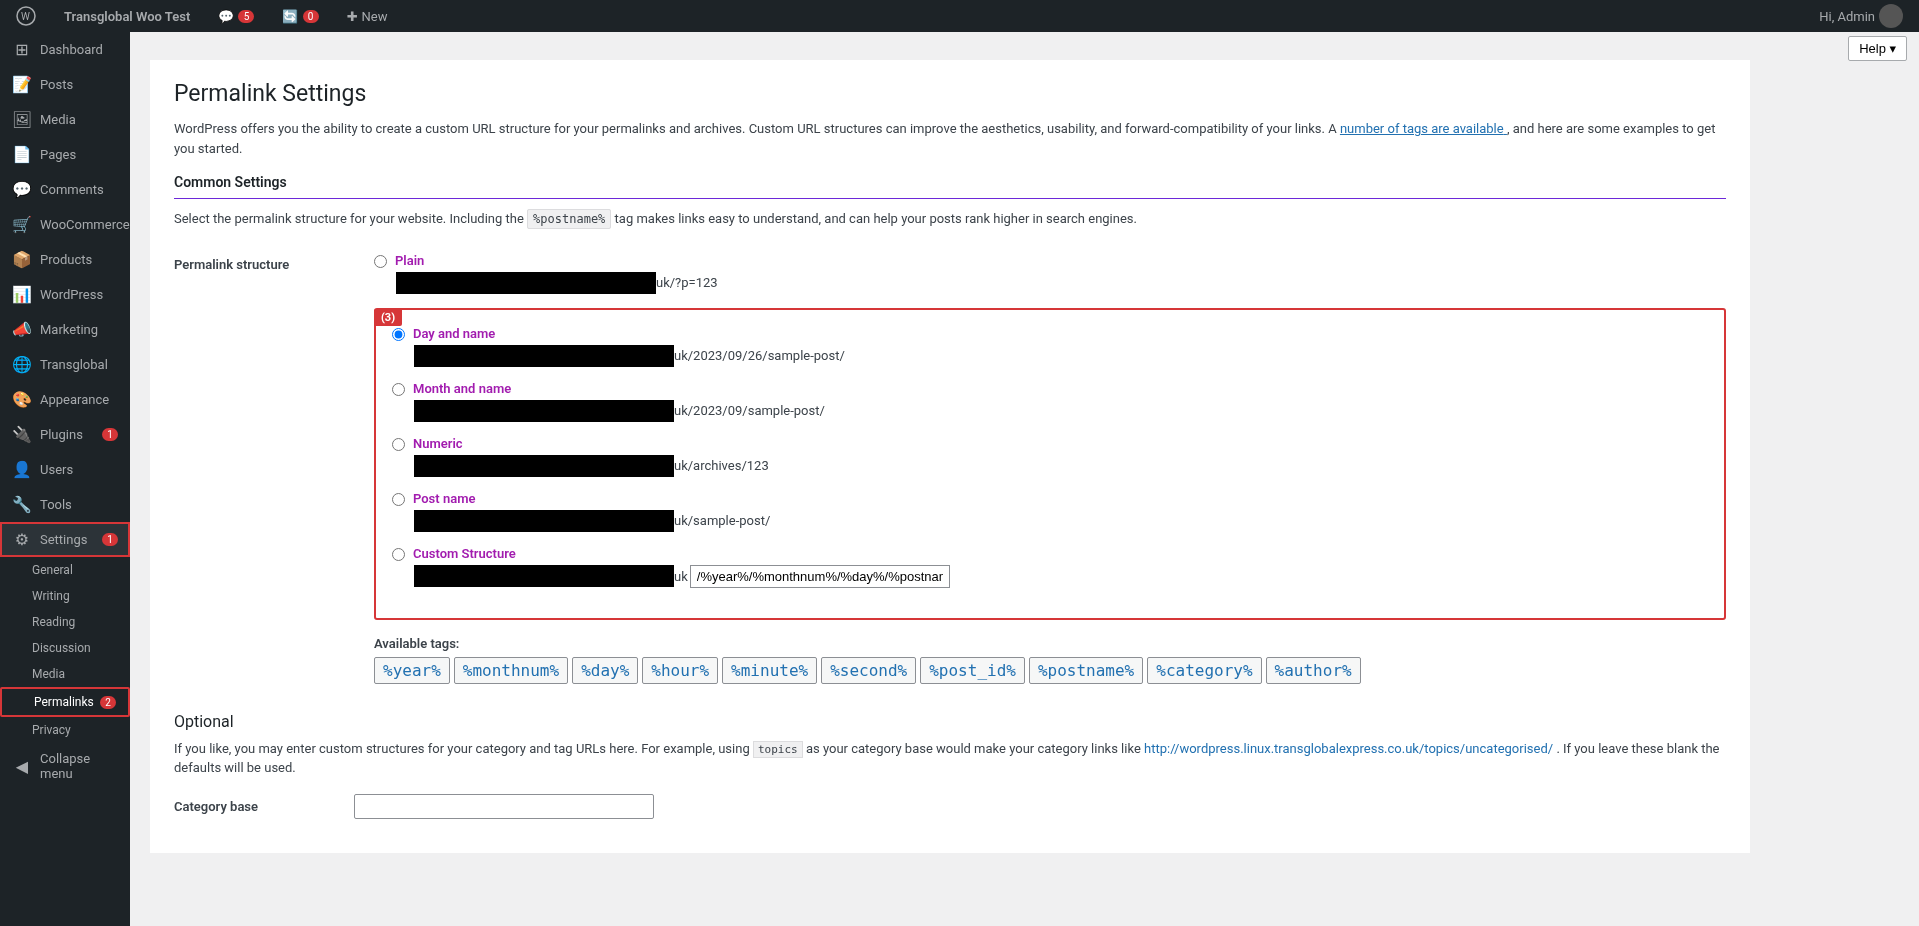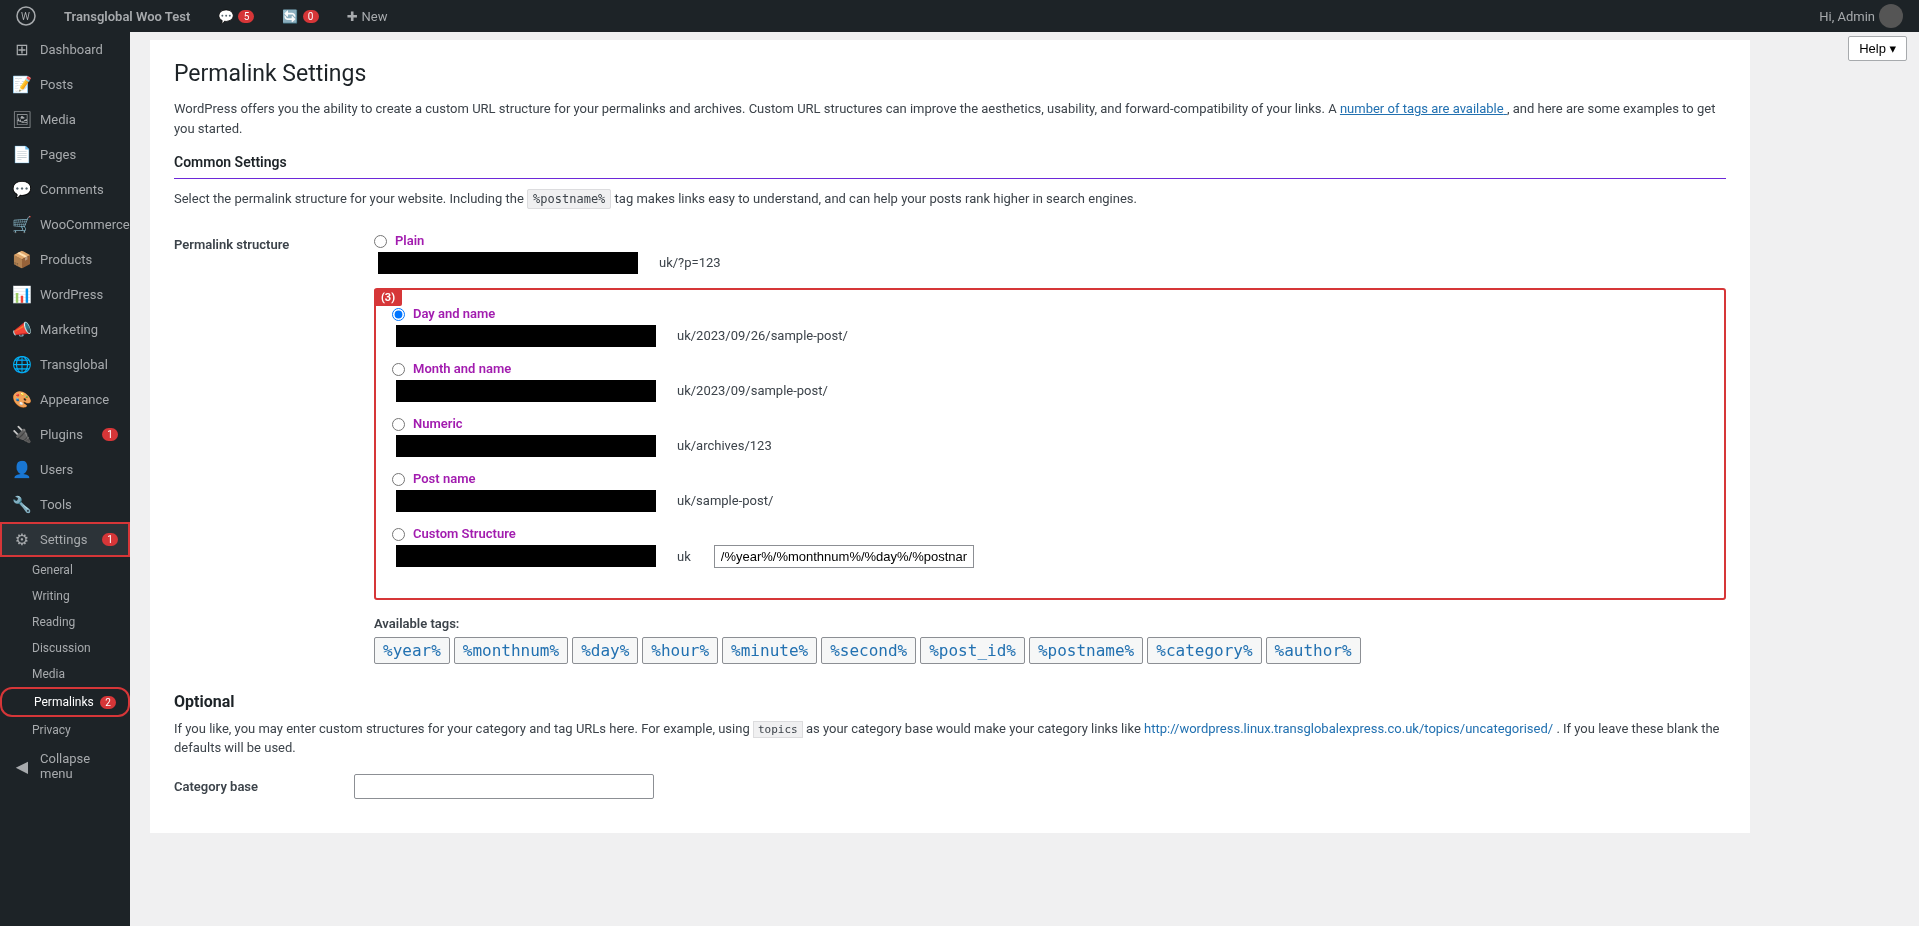--- a/index.html
+++ b/index.html
@@ -63,21 +63,21 @@
     .submenu-item.permalink-highlight {
       border: 2px solid #d63638;
       border-radius: 2px;
       color: #fff;
     }
 
     
     #wpbody {
       margin-left: 130px;
       flex: 1;
-      padding: 8px 20px 20px 20px;
+      padding: 28px 20px 20px 20px;
       background: #f0f0f1;
       min-height: calc(100vh - 32px);
     }
     .wrap {
       background: #fff;
       padding: 20px 24px;
       max-width: 1600px;
     }
 
     h1.page-title {
@@ -116,42 +116,42 @@
       font-weight: 700;
       padding: 2px 7px;
       border-radius: 2px 0 2px 0;
     }
 
     .radio-option { margin-bottom: 14px; }
     .radio-option label { display: flex; align-items: flex-start; gap: 8px; cursor: pointer; }
     .radio-option input[type="radio"] { margin-top: 2px; flex-shrink: 0; }
     .radio-label { font-weight: 600; color: #a21caf; font-size: 13px; }
 
-    .url-input-row { display: flex; align-items: center; margin-top: 4px; margin-left: 4px; gap: 21px; }
+    .url-input-row { display: flex; align-items: center; margin-top: 4px; margin-left: 22px; }
     .url-redacted { background: #000; height: 22px; width: 260px; display: inline-block; }
     .url-suffix { color: #3c434a; font-size: 13px; margin-left: 0; }
     .url-custom-input { border: 1px solid #8c8f94; padding: 3px 6px; font-size: 13px; width: 260px; margin-left: 2px; }
 
     
     .available-tags { margin-top: 16px; }
     .available-tags-label { font-weight: 600; margin-bottom: 6px; font-size: 13px; }
     .tags-list { display: flex; flex-wrap: wrap; gap: 4px; }
     .tag-btn {
       background: #f6f7f7;
       border: 1px solid #8c8f94;
       color: #2271b1;
       padding: 3px 8px;
       font-size: 16px;
       cursor: pointer;
       border-radius: 2px;
       font-family: monospace;
     }
 
     
-    .optional-title { font-size: 16px; font-weight: 700; color: #1d2327; margin-bottom: 8px; margin-top: 20px; }
+    .optional-title { font-size: 16px; font-weight: 400; color: #1d2327; margin-bottom: 8px; margin-top: 20px; }
     .optional-desc { font-size: 13px; color: #3c434a; margin-bottom: 16px; line-height: 1.5; }
     .optional-desc code { background: #f0f0f1; border: 1px solid #dcdcde; padding: 1px 4px; font-family: monospace; font-size: 11px; }
     .optional-desc a { color: #2271b1; text-decoration: none; }
 
     .form-field-row { display: flex; align-items: center; margin-bottom: 14px; }
     .form-field-label { width: 180px; font-weight: 600; font-size: 13px; }
     .form-field-input { border: 1px solid #8c8f94; padding: 4px 8px; font-size: 13px; width: 300px; border-radius: 2px; }
 
     
     .help-btn {
@@ -279,21 +279,21 @@
       <span class="menu-label">Settings</span>
       <span class="menu-badge">1</span>
     </div>
 
     <div class="submenu">
       <div class="submenu-item">General</div>
       <div class="submenu-item">Writing</div>
       <div class="submenu-item">Reading</div>
       <div class="submenu-item">Discussion</div>
       <div class="submenu-item">Media</div>
-      <div class="submenu-item permalink-highlight" style="display:flex;align-items:center;justify-content:space-between;border-radius:12px;">
+      <div class="submenu-item permalink-highlight" style="display:flex;align-items:center;justify-content:space-between;">
         <span>Permalinks</span>
         <span class="menu-badge">2</span>
       </div>
       <div class="submenu-item">Privacy</div>
     </div>
     <div class="menu-item" style="margin-top:auto;">
       <span class="menu-icon">◀</span>
       <span class="menu-label">Collapse menu</span>
     </div>
   </div>

